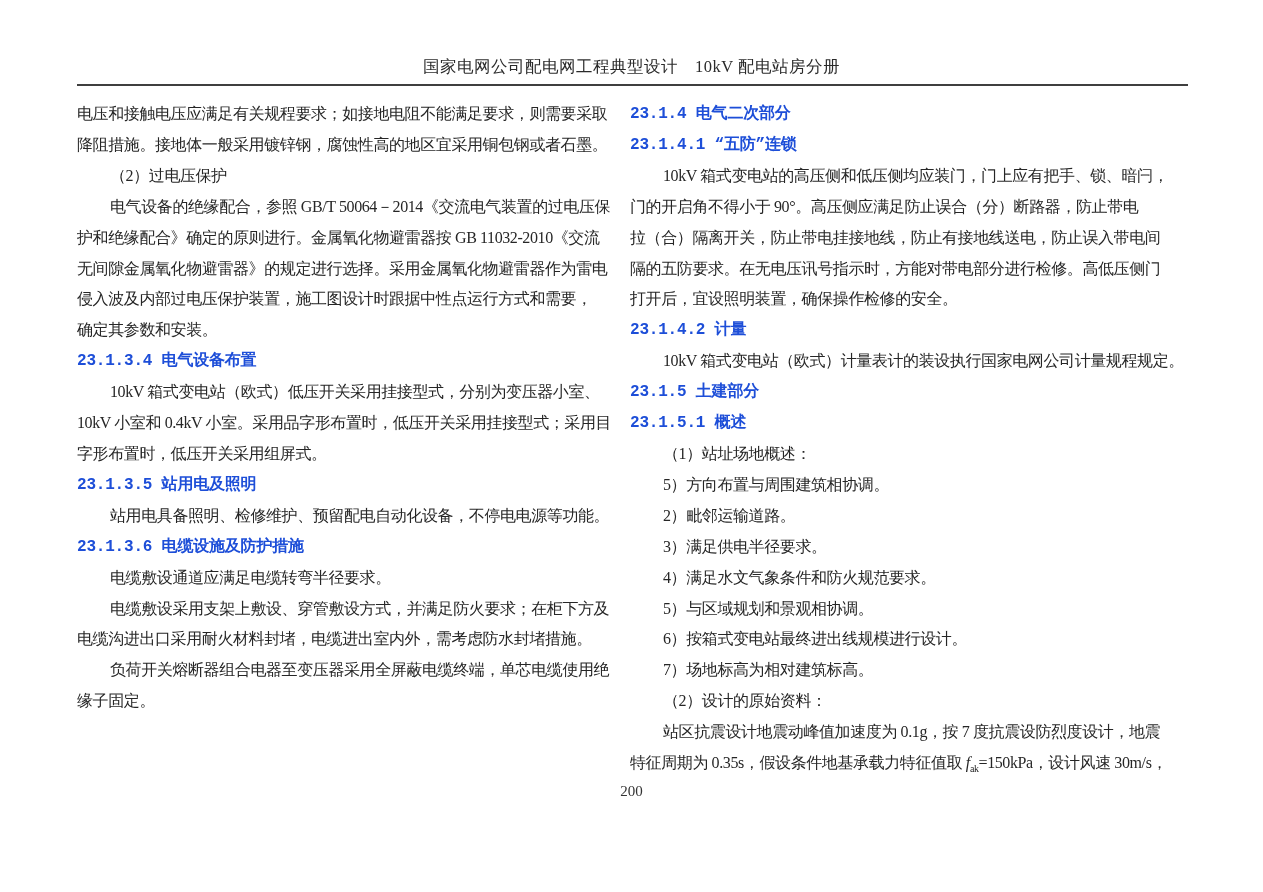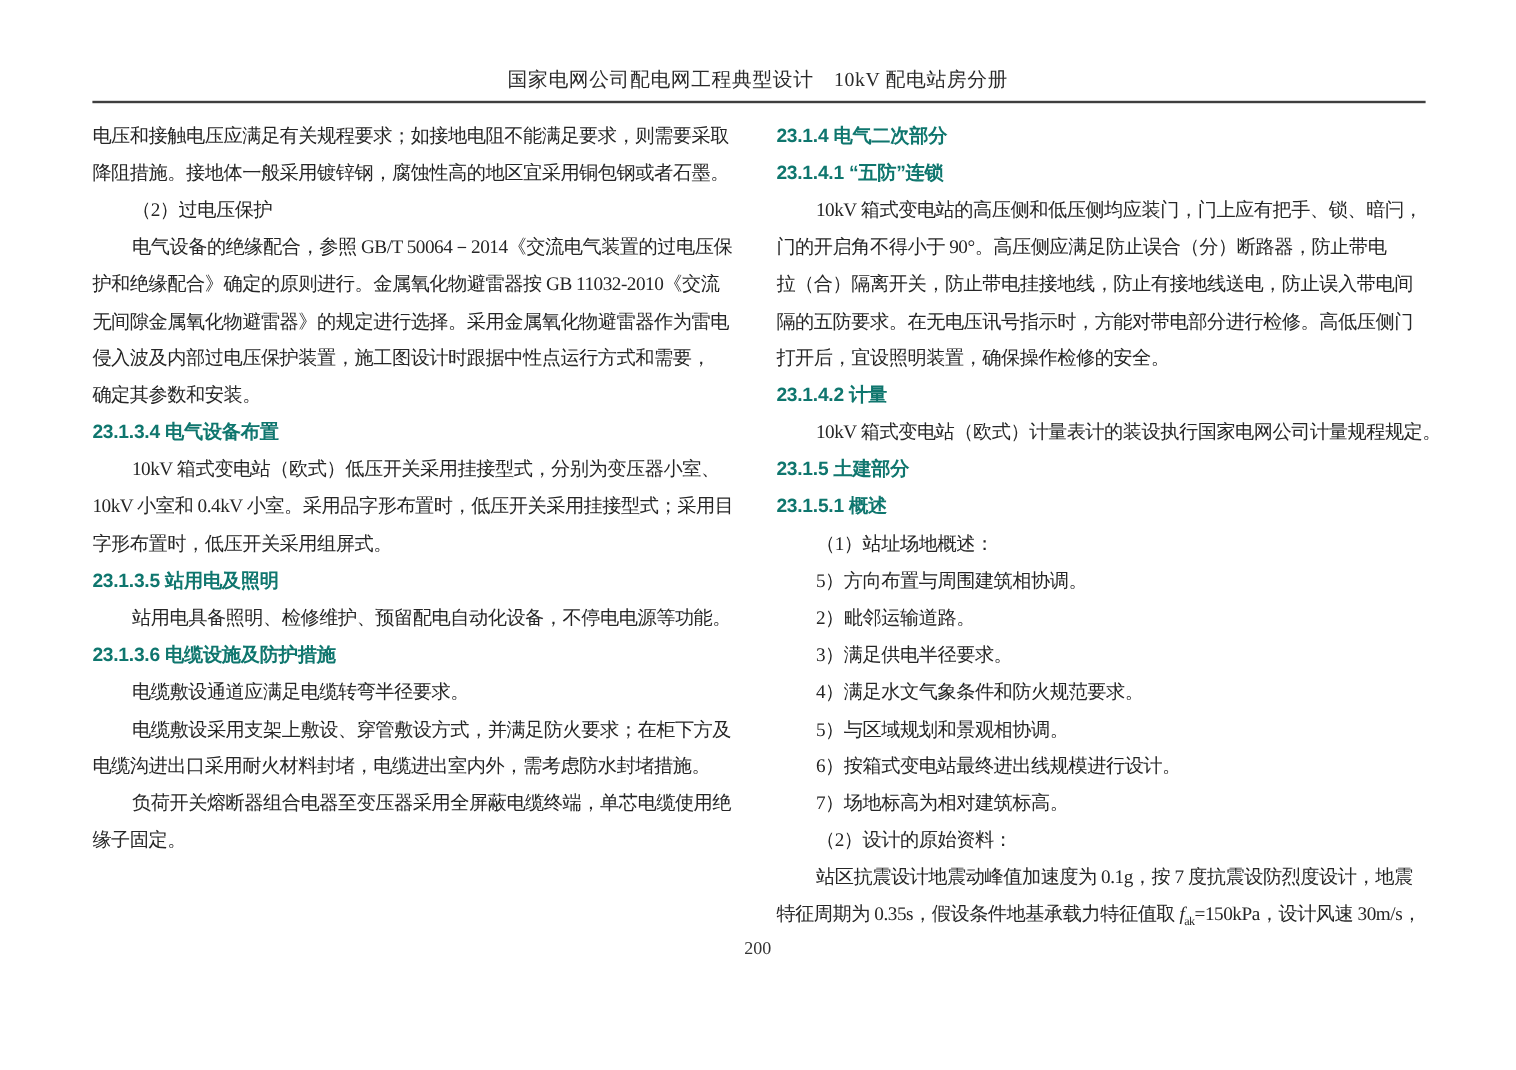--- a/index.html
+++ b/index.html
@@ -16,36 +16,36 @@
     text-align: center;
     font-size: 16.5px; letter-spacing: 0.5px;
     color: #2a2a2a;
   }
   .header-rule {
     position: absolute; top: 84px; left: 77px; width: 1111px; height: 2px;
     background: #3f3f3f;
   }
   .columns {
     position: absolute; top: 95px; left: 77px; width: 1112px;
-    display: flex; column-gap: 28px;
+    display: flex; column-gap: 11px;
   }
   .column { width: 542px; padding-top: 4px; }
   .line {
     font-size: 16px;
     line-height: 30.9px;
     letter-spacing: -0.4px;
     white-space: nowrap;
     color: #262626;
   }
   .indent { text-indent: 33px; }
   .heading {
-    font-family: Liberation Sans, sans-serif;
+    font-family: Liberation Mono, monospace;
     font-weight: 700;
     letter-spacing: -0.2px;
-    color: #0f766e;
+    color: #1d4ed8;
   }
   .ivar { font-style: italic; }
   .line sub { font-size: 10px; line-height: 0; }
   .footer {
     position: absolute; top: 783px; left: 0; width: 100%;
     text-align: center;
     font-size: 15px; color: #333333;
   }
 </style>
 </head>

